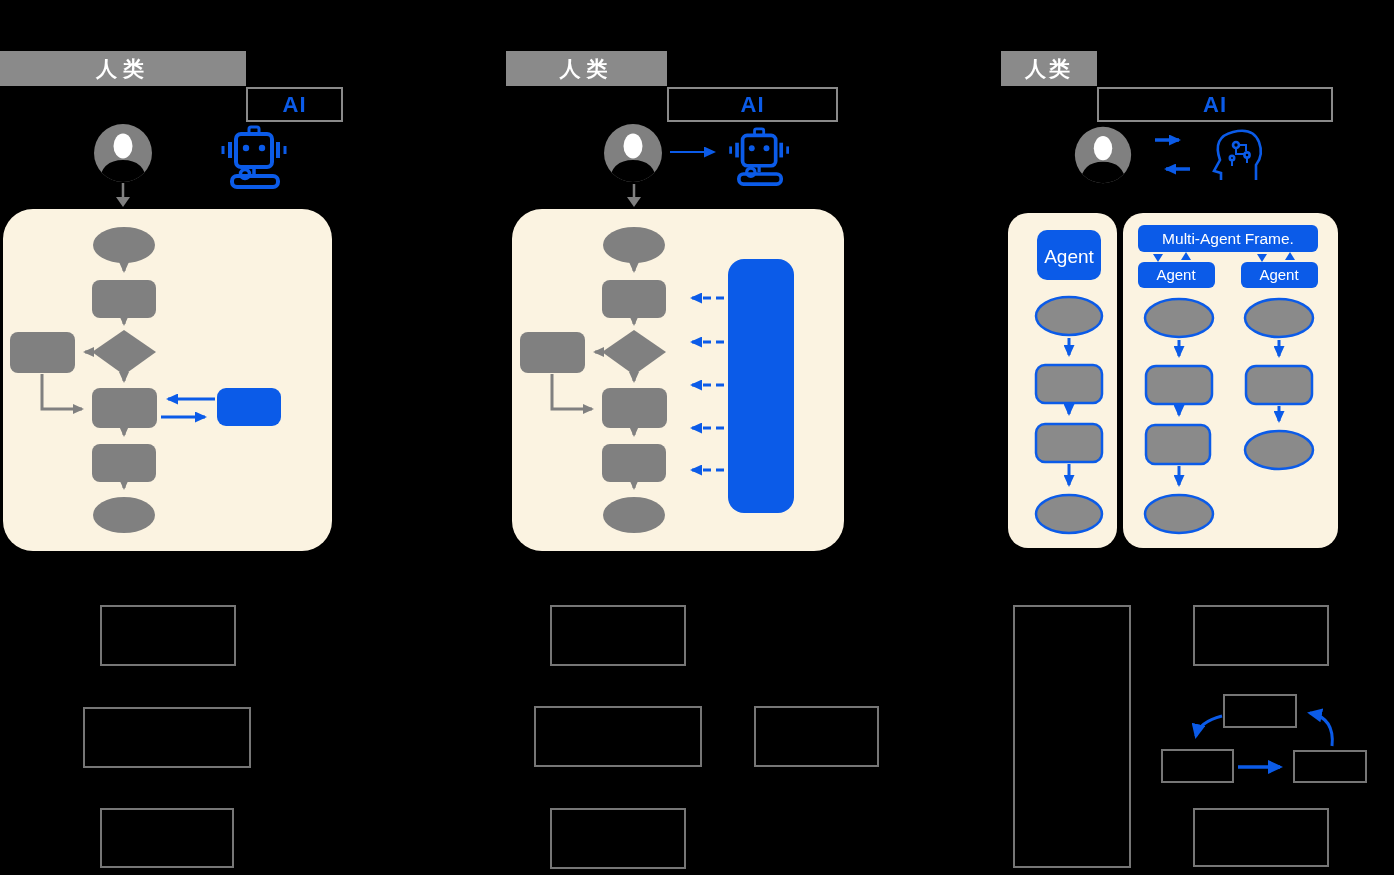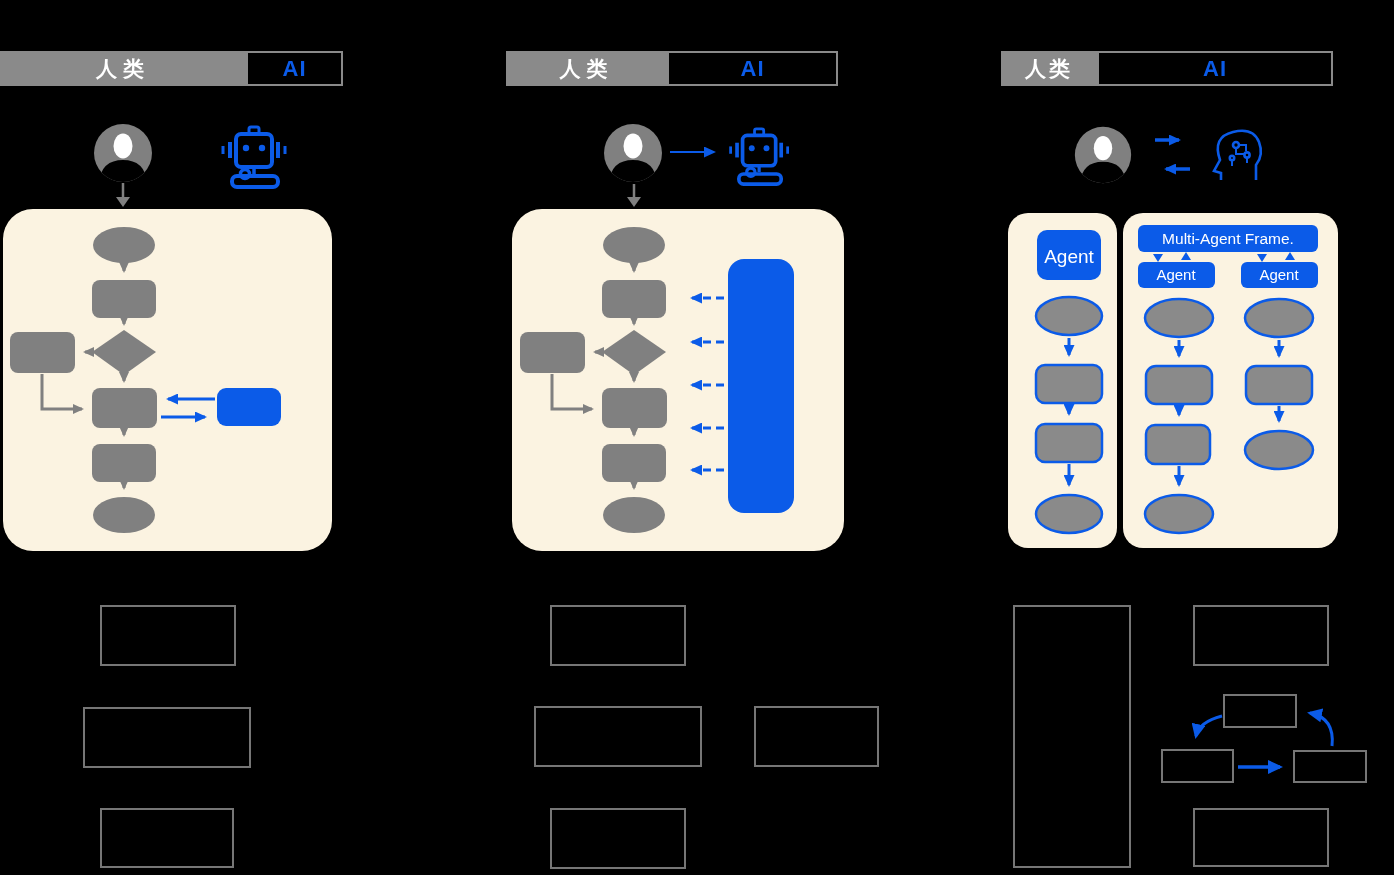--- a/index.html
+++ b/index.html
@@ -10,21 +10,21 @@
   }
   .abs { position:absolute; }
   .hbar {
     position:absolute; height:35px; background:#8a8a8a; color:#fff;
     display:flex; align-items:center; justify-content:center;
     font-size:21px; font-weight:600; letter-spacing:6px;
   }
   .aibox {
     position:absolute; height:31px; background:#000; border:2px solid #8a8a8a;
     color:#0b5be8; font-weight:bold; font-size:22px; letter-spacing:1px;
-    display:flex; align-items:center; justify-content:center;
+    display:flex; align-items:center; justify-content:center;margin-top:36px;
   }
   .ebox {
     position:absolute; border:2px solid #767676; background:transparent; box-sizing:border-box;
   }
   svg text { font-family:"Liberation Sans","DejaVu Sans",sans-serif; }
 </style>
 </head>
 <body>
 
 <div class="canvas">

